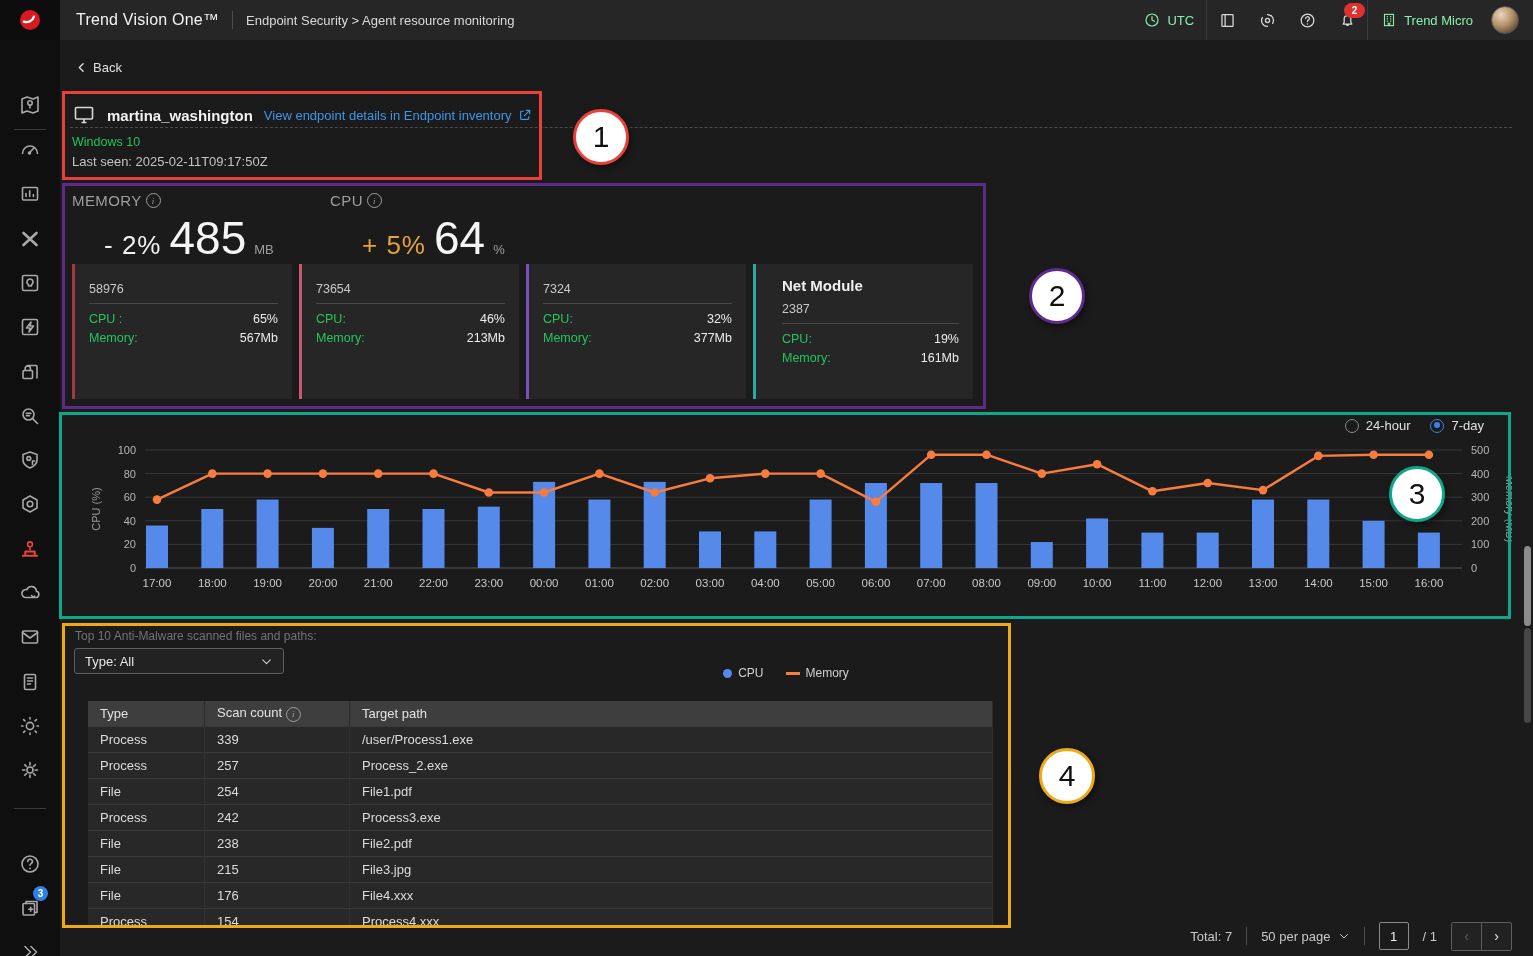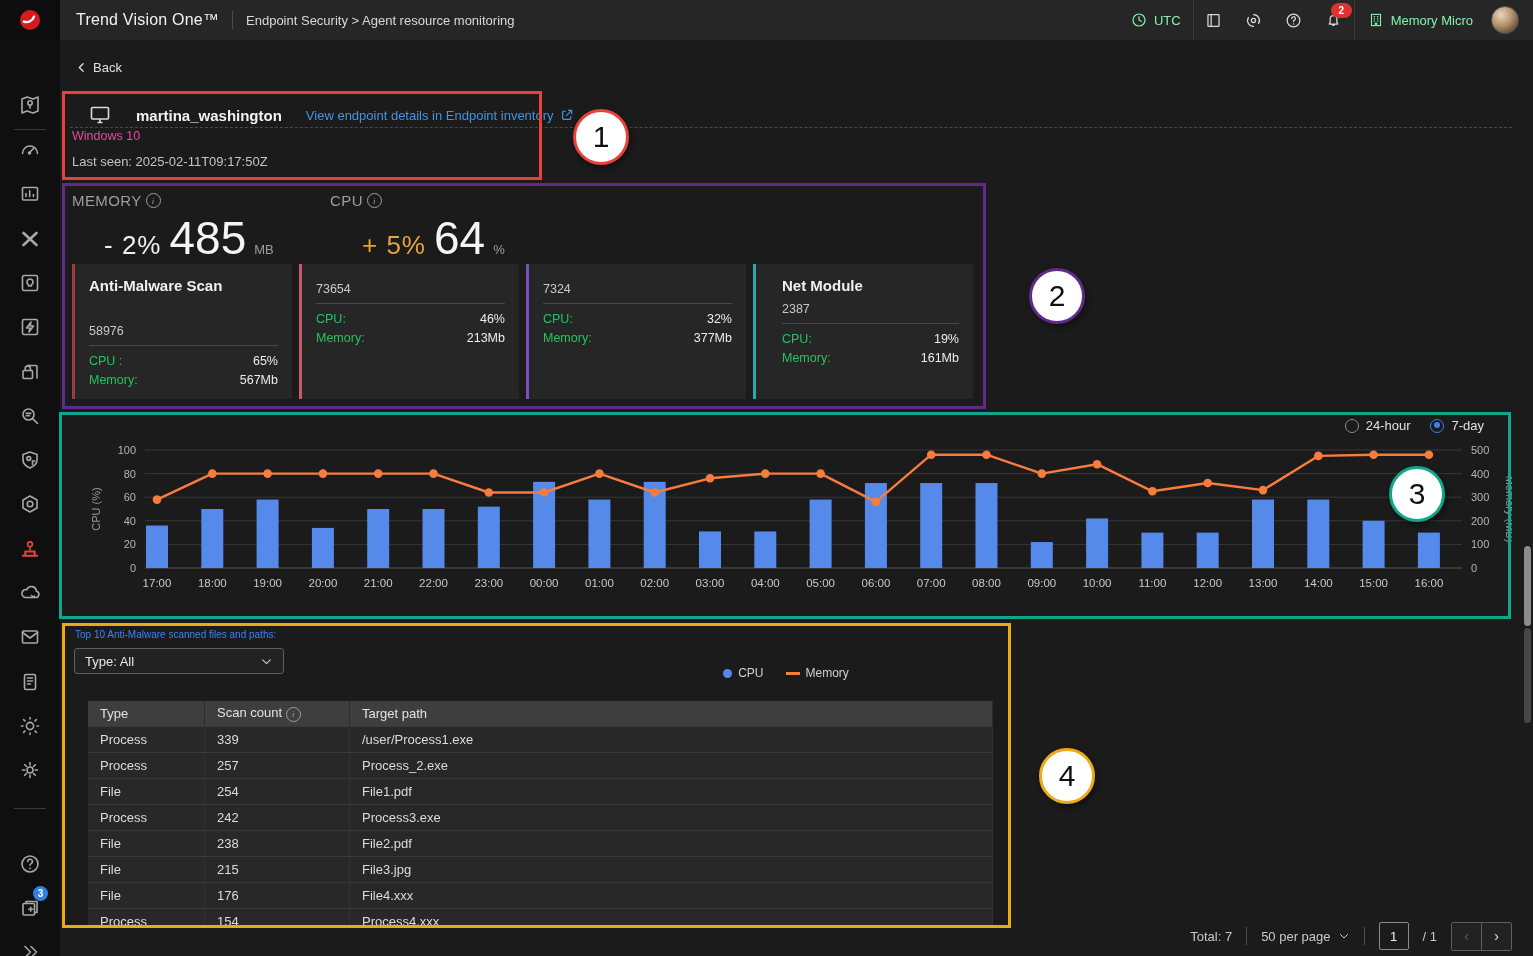--- a/index.html
+++ b/index.html
@@ -21,25 +21,25 @@
   .avatar{width:26px;height:26px;border-radius:50%;margin:0 14px 0 6px;cursor:pointer;
     background:radial-gradient(circle at 35% 30%,#ead6bb 0%,#b3906a 45%,#6e563f 75%,#3a2f25 100%);border:1px solid #555;}
   
   .sidebar{position:absolute;left:0;top:40px;width:60px;height:916px;background:#0f0f0f;z-index:4;}
   .sb-item{position:absolute;left:0;width:60px;height:36px;display:flex;align-items:center;justify-content:center;color:#a8a8a8;cursor:pointer;}
   .sb-item.active{color:#e8453c;}
   .sb-divider{position:absolute;left:14px;width:32px;height:1px;background:#3a3a3a;}
   .sb-badge{position:absolute;top:-4px;right:12px;min-width:15px;height:15px;border-radius:8px;background:#2f7fe8;color:#fff;font-size:10px;line-height:15px;text-align:center;font-weight:bold;}
   
   .back{left:75px;top:60px;display:flex;align-items:center;gap:5px;color:#e0e0e0;font-size:13px;cursor:pointer;}
-  .ep-head{left:88px;top:103px;display:flex;align-items:center;gap:24px;}
+  .ep-head{left:72px;top:103px;display:flex;align-items:center;gap:11px;}
   .ep-name{font-size:15px;font-weight:bold;color:#f2f2f2;}
   .ep-link{font-size:13px;color:#4094e8;display:flex;align-items:center;gap:6px;cursor:pointer;}
   .dashed{left:70px;top:127px;width:1442px;border-top:1px dashed #4a4a4a;height:0;}
-  .ep-os{left:72px;top:129px;font-size:12.5px;color:#ec4899;}
+  .ep-os{left:72px;top:135px;font-size:12.5px;color:#22c55e;}
   .ep-seen{left:72px;top:154px;font-size:13px;color:#c4c4c4;}
   
   .metric{top:192px;width:250px;}
   .metric .mlabel{font-size:15px;color:#9e9e9e;letter-spacing:.4px;display:flex;align-items:center;gap:4px;}
   .metric .mrow{display:flex;align-items:baseline;gap:8px;padding-left:32px;margin-top:2px;}
   .mdelta{font-size:26px;color:#f0f0f0;letter-spacing:1px;}
   .mdelta.amber{color:#e6a33c;}
   .mvalue{font-size:46px;color:#f5f5f5;font-weight:400;}
   .munit{font-size:13px;color:#9e9e9e;}
   .info-i{display:inline-flex;width:13px;height:13px;border:1px solid #9e9e9e;border-radius:50%;color:#9e9e9e;
@@ -63,21 +63,21 @@
   .radio.sel::after{content:"";position:absolute;left:2.5px;top:2.5px;width:6px;height:6px;border-radius:50%;background:#3d82e8;}
   .legend{position:absolute;left:0;bottom:-2px;width:100%;display:flex;justify-content:center;gap:22px;font-size:12px;color:#d0d0d0;align-items:center;}
   .legend .dot{width:9px;height:9px;border-radius:50%;background:#5589ea;display:inline-block;margin-right:6px;}
   .legend .dash{width:14px;height:3px;background:#f87c3e;display:inline-block;margin-right:6px;}
   .legend .li{display:flex;align-items:center;}
   .tick{fill:#b5b5b5;font-size:11px;font-family:"Liberation Sans",sans-serif;}
   .xlab{fill:#c9c9c9;font-size:11.5px;font-family:"Liberation Sans",sans-serif;}
   .axis-t{fill:#9a9a9a;font-size:11px;font-family:"Liberation Sans",sans-serif;}
   
   .table-panel{left:62px;top:623px;width:948px;height:305px;overflow:hidden;}
-  .tp-title{position:absolute;left:13px;top:6px;font-size:10px;color:#3b82f6;}
+  .tp-title{position:absolute;left:13px;top:6px;font-size:12px;color:#737373;}
   .dropdown{position:absolute;left:12px;top:25px;width:210px;height:26px;border:1px solid #5e5e5e;border-radius:3px;
     display:flex;align-items:center;justify-content:space-between;padding:0 10px;font-size:13px;color:#e6e6e6;cursor:pointer;box-sizing:border-box;background:#222;}
   .scan-table{position:absolute;left:26px;top:57px;width:905px;border-collapse:collapse;font-size:13px;margin-top:21px;}
   .scan-table th{background:#3e3e3e;color:#e2e2e2;font-weight:normal;text-align:left;height:25px;padding:0 12px;border-right:1px solid #2c2c2c;}
   .scan-table td{background:#282828;color:#dcdcdc;height:25px;padding:0 12px;border-top:1px solid #3a3a3a;border-right:1px solid #323232;}
   .scan-table .c-type{width:92px;}
   .scan-table .c-count{width:120px;}
   
   .footer{left:60px;top:916px;width:1473px;height:40px;display:flex;align-items:center;justify-content:flex-end;gap:14px;padding-right:21px;box-sizing:border-box;font-size:13px;color:#c9c9c9;}
   .f-sep{width:1px;height:18px;background:#4d4d4d;}
@@ -141,21 +141,21 @@
         <path d="M6.5 16.5h11l-1.3-2.2V10a4.2 4.2 0 0 0-8.4 0v4.3zM10.3 16.5a1.7 1.7 0 0 0 3.4 0" stroke-linejoin="round"></path>
       </svg>
       <span class="badge">2</span>
     </button>
     <div class="tb-div"></div>
     <div class="tb-item">
       <svg width="18" height="18" viewBox="0 0 24 24" fill="none" stroke="currentColor" stroke-width="1.5">
         <rect x="6" y="4.5" width="12" height="15"></rect>
           <path d="M9 7.5h1.6M13.4 7.5H15M9 10.5h1.6M13.4 10.5H15M9 13.5h1.6M13.4 13.5H15M11 19.5v-3h2v3"></path>
       </svg>
-      <span>Memory Micro</span>
+      <span>Trend Micro</span>
     </div>
     <div class="avatar"></div>
   </div>
 </header>
 
 <nav class="sidebar" id="sidebar">
     <div class="sb-item" style="top:47px">
       <svg width="24" height="24" viewBox="0 0 24 24" fill="none" stroke="currentColor" stroke-width="1.6" stroke-linecap="round" stroke-linejoin="round">
         <path d="M4 6l5-2 6 2 5-2v14l-5 2-6-2-5 2z"></path>
         <circle cx="12" cy="10" r="2.2"></circle>
@@ -324,21 +324,20 @@
       </div>
     <div class="mrow">
       <span class="mdelta amber">+ 5%</span>
       <span class="mvalue">64</span>
       <span class="munit">%</span>
     </div>
   </div>
 
   <div class="abs cards" id="cards">
       <div class="card" style="border-left-color: rgb(158, 60, 65);">
-        <div class="card-title tall">Anti-Malware Scan</div>
       <div class="card-count">58976</div>
       <div class="card-div"></div>
       <div class="card-row">
           <span class="cl">CPU :</span>
           <span class="cv">65%</span>
         </div>
       <div class="card-row">
           <span class="cl">Memory:</span>
           <span class="cv">567Mb</span>
         </div>

